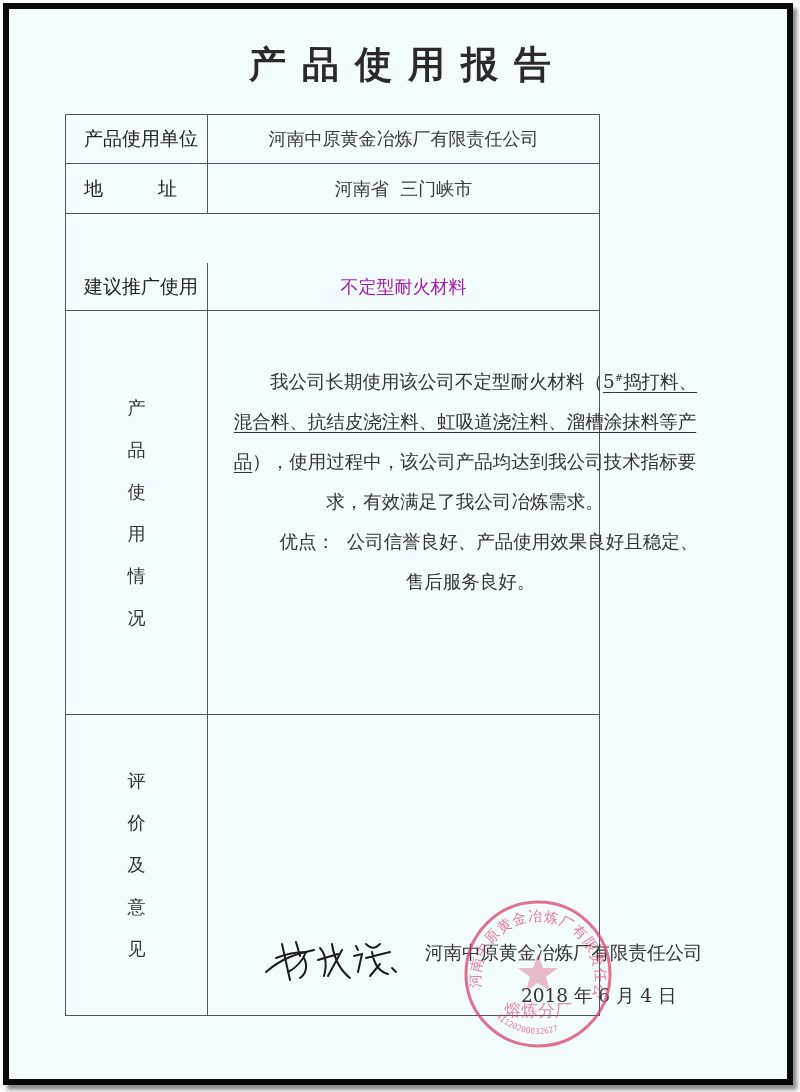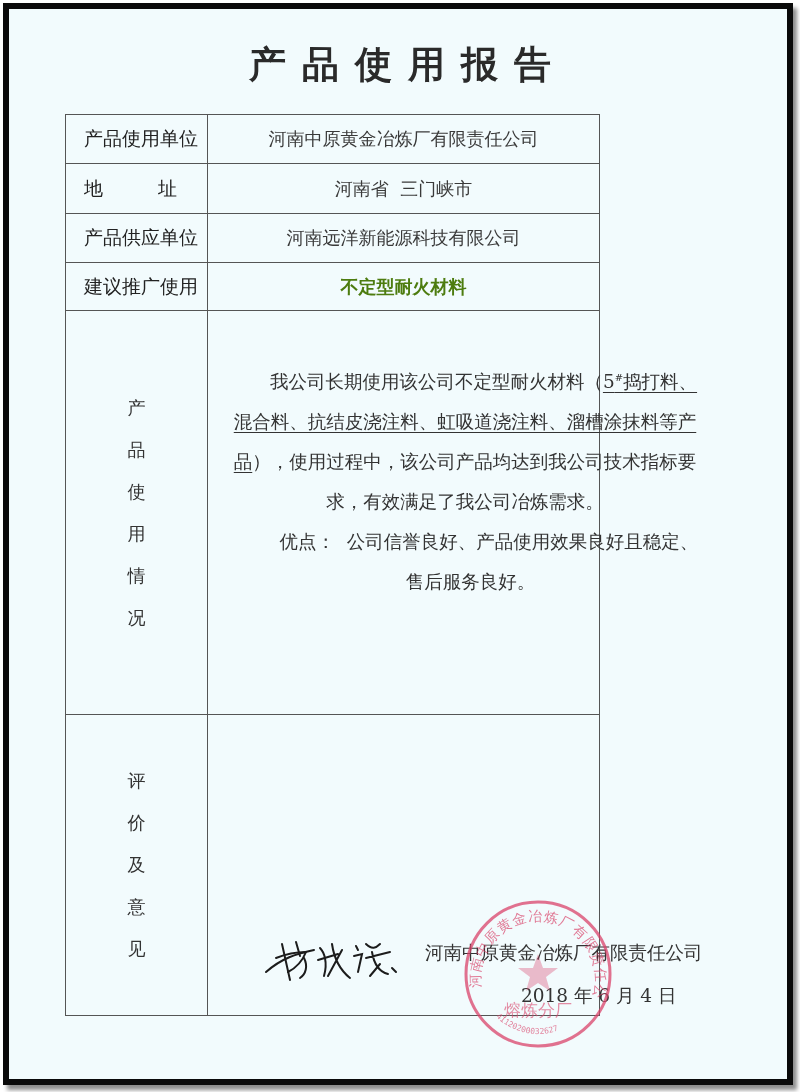--- a/index.html
+++ b/index.html
@@ -33,21 +33,21 @@
     border-right:1.5px solid #555; box-sizing:border-box;
     font-family: "DejaVu Sans", sans-serif; font-size:19px; color:#222;
     display:flex; align-items:center; padding-left:18px;
   }
   .lbl.spread { justify-content:space-between; padding-right:30px; }
   .val {
     position:absolute; left:142px; right:0; top:0; height:100%;
     display:flex; align-items:center; justify-content:center;
     font-size:18px; color:#3a3a3a;
   }
-  .val.bold { font-family:"DejaVu Sans", sans-serif; font-weight:bold; color:#4d7c0f; }
+  .val.bold { font-family:"DejaVu Sans", sans-serif; font-weight:normal; color:#a21caf; }
   .vlabel {
     position:absolute; left:0; top:0; width:142px; height:100%;
     border-right:1.5px solid #555; box-sizing:border-box;
     display:flex; flex-direction:column; align-items:center; justify-content:center;
     font-family:"DejaVu Sans", sans-serif; font-size:18px; color:#333;
   }
   .vlabel span { display:block; margin:12px 0; line-height:18px; }
   .para {
     position:absolute; left:160px; width:478px;
     font-size:18.5px; color:#333; line-height:40px;text-align:center;
@@ -77,24 +77,20 @@
   </div>
 
   <div class="row" style="top:49px; height:50px;">
     <div class="lbl spread">
       <span>地</span>
       <span>址</span>
     </div>
     <div class="val" style="white-space:pre;">河南省  三门峡市</div>
   </div>
 
-  <div class="row" style="top:99px; height:49px;">
-    <div class="lbl">产品供应单位</div>
-    <div class="val">河南远洋新能源科技有限公司</div>
-  </div>
 
   <div class="row" style="top:148px; height:48px;">
     <div class="lbl">建议推广使用</div>
     <div class="val bold">不定型耐火材料</div>
   </div>
 
   <div class="row" style="top:196px; height:404px;">
     <div class="vlabel">
       <span>产</span>
       <span>品</span>

